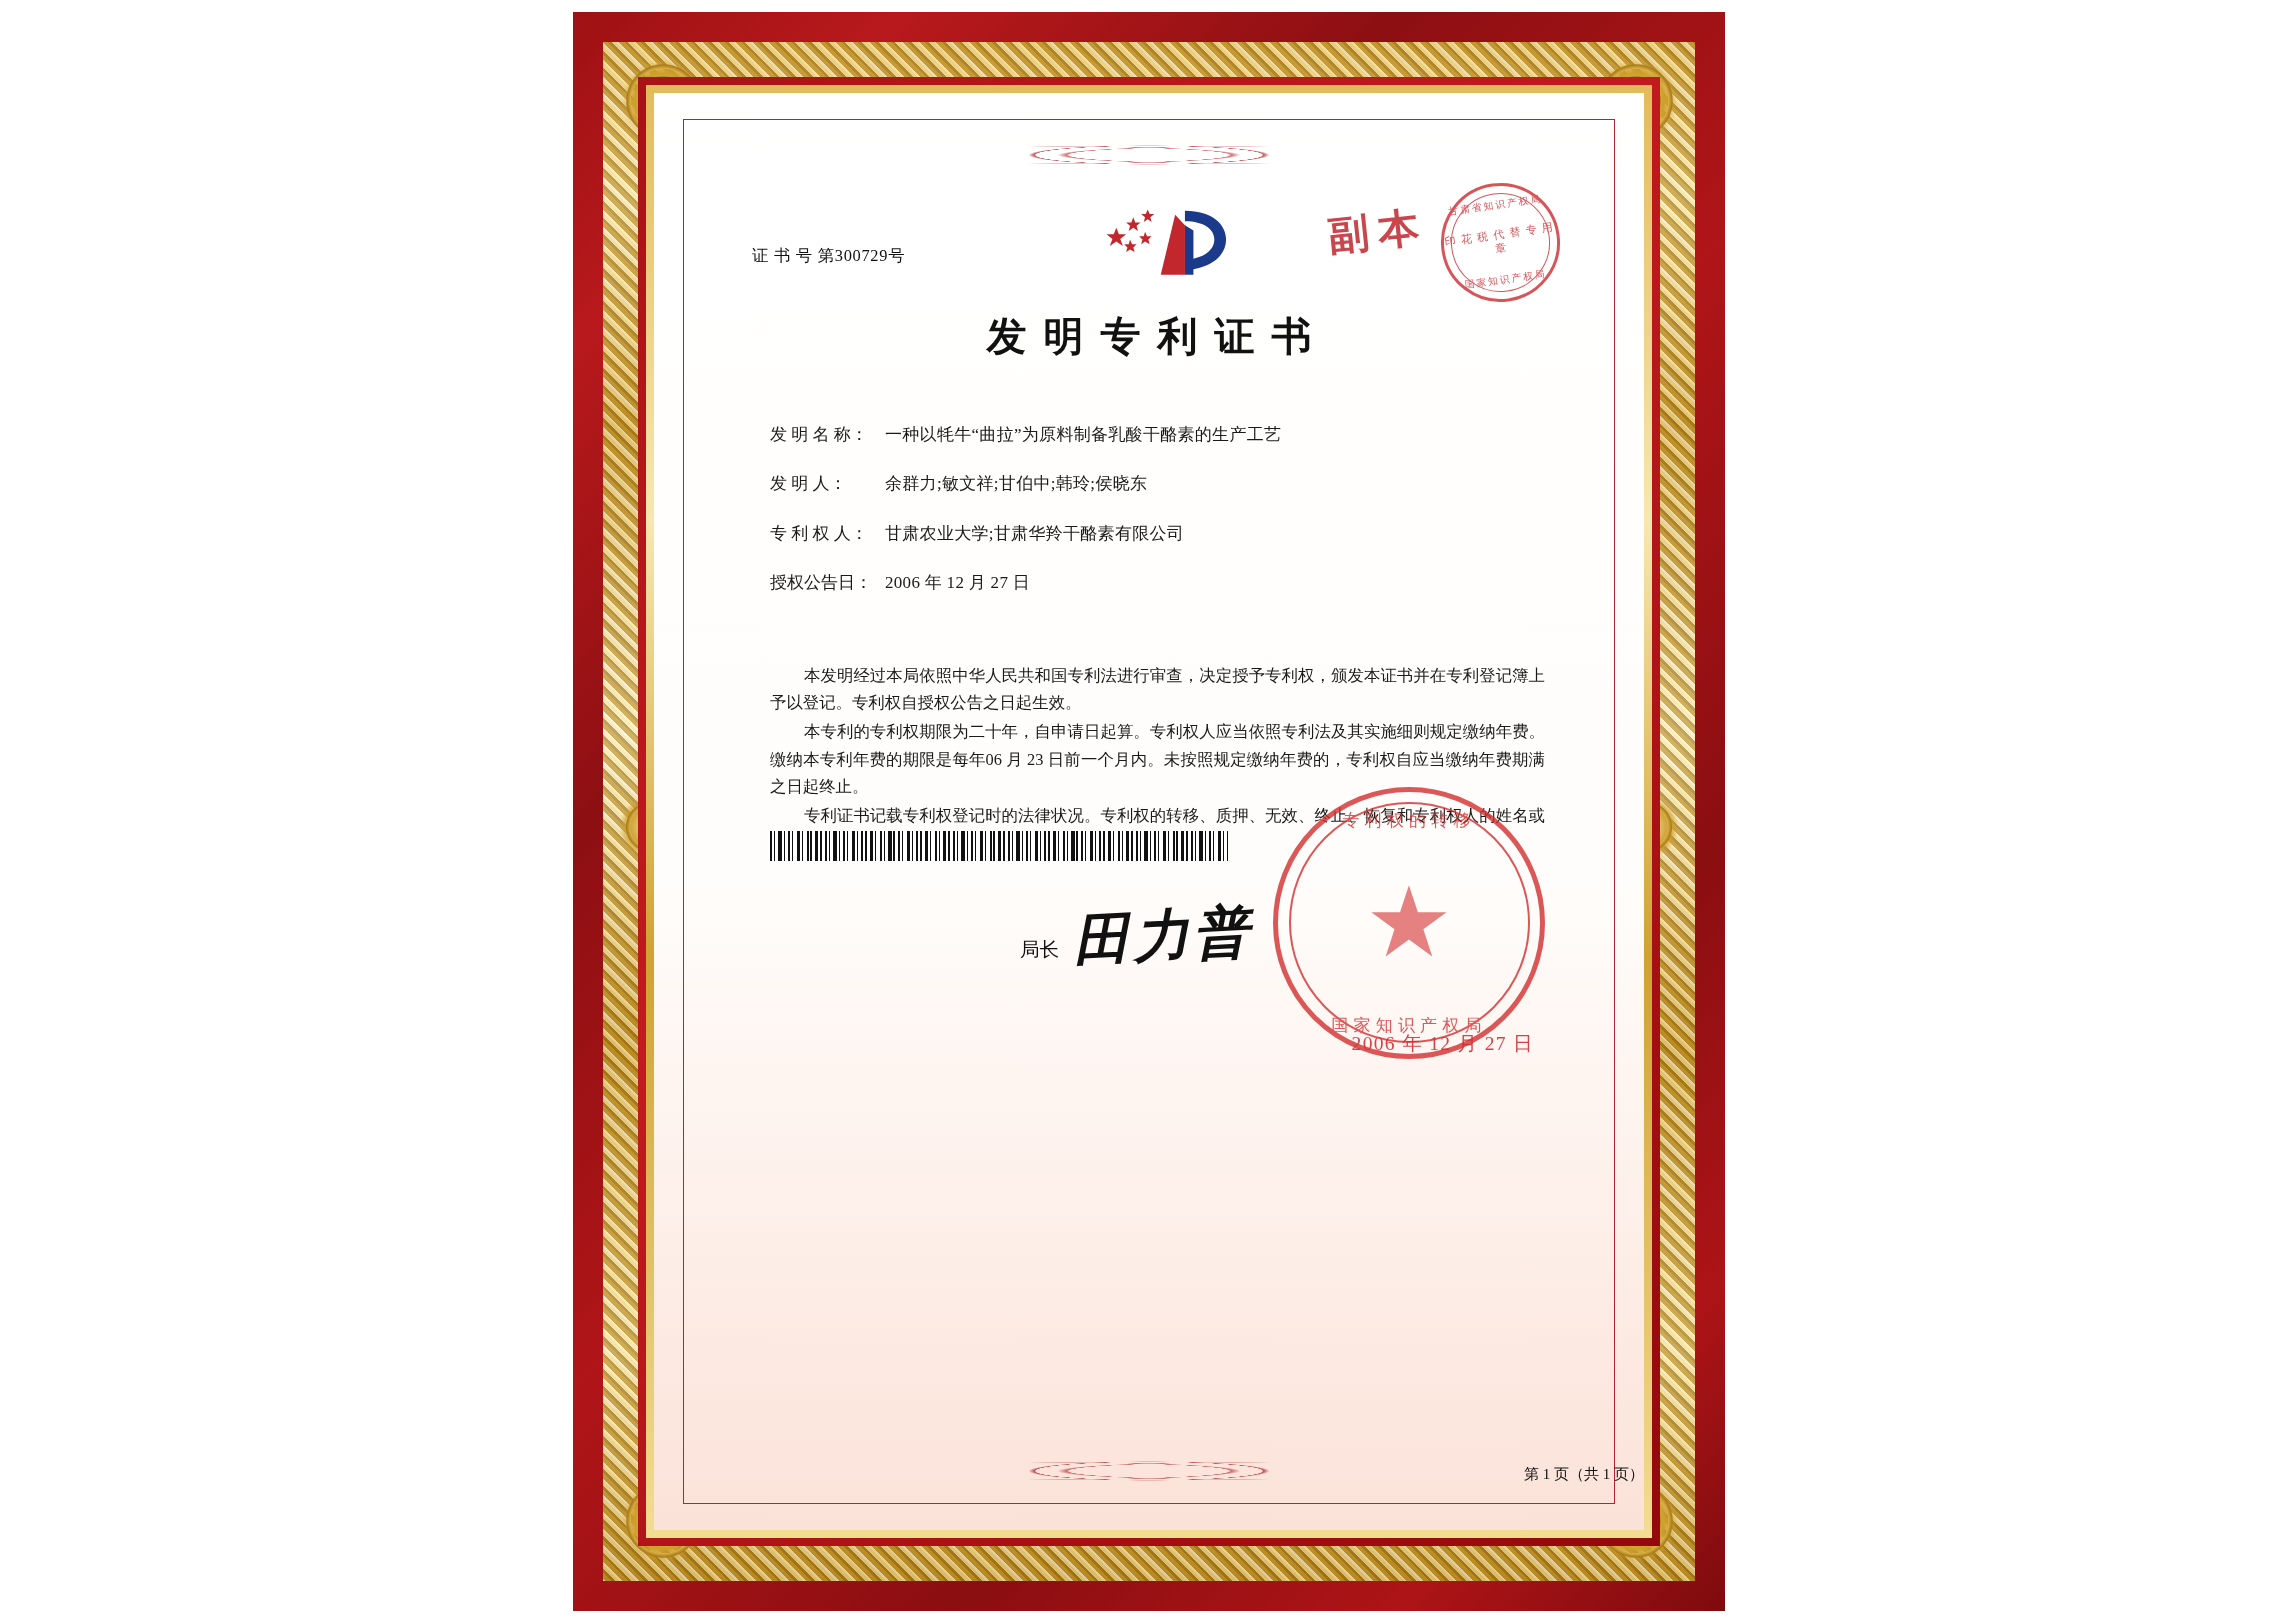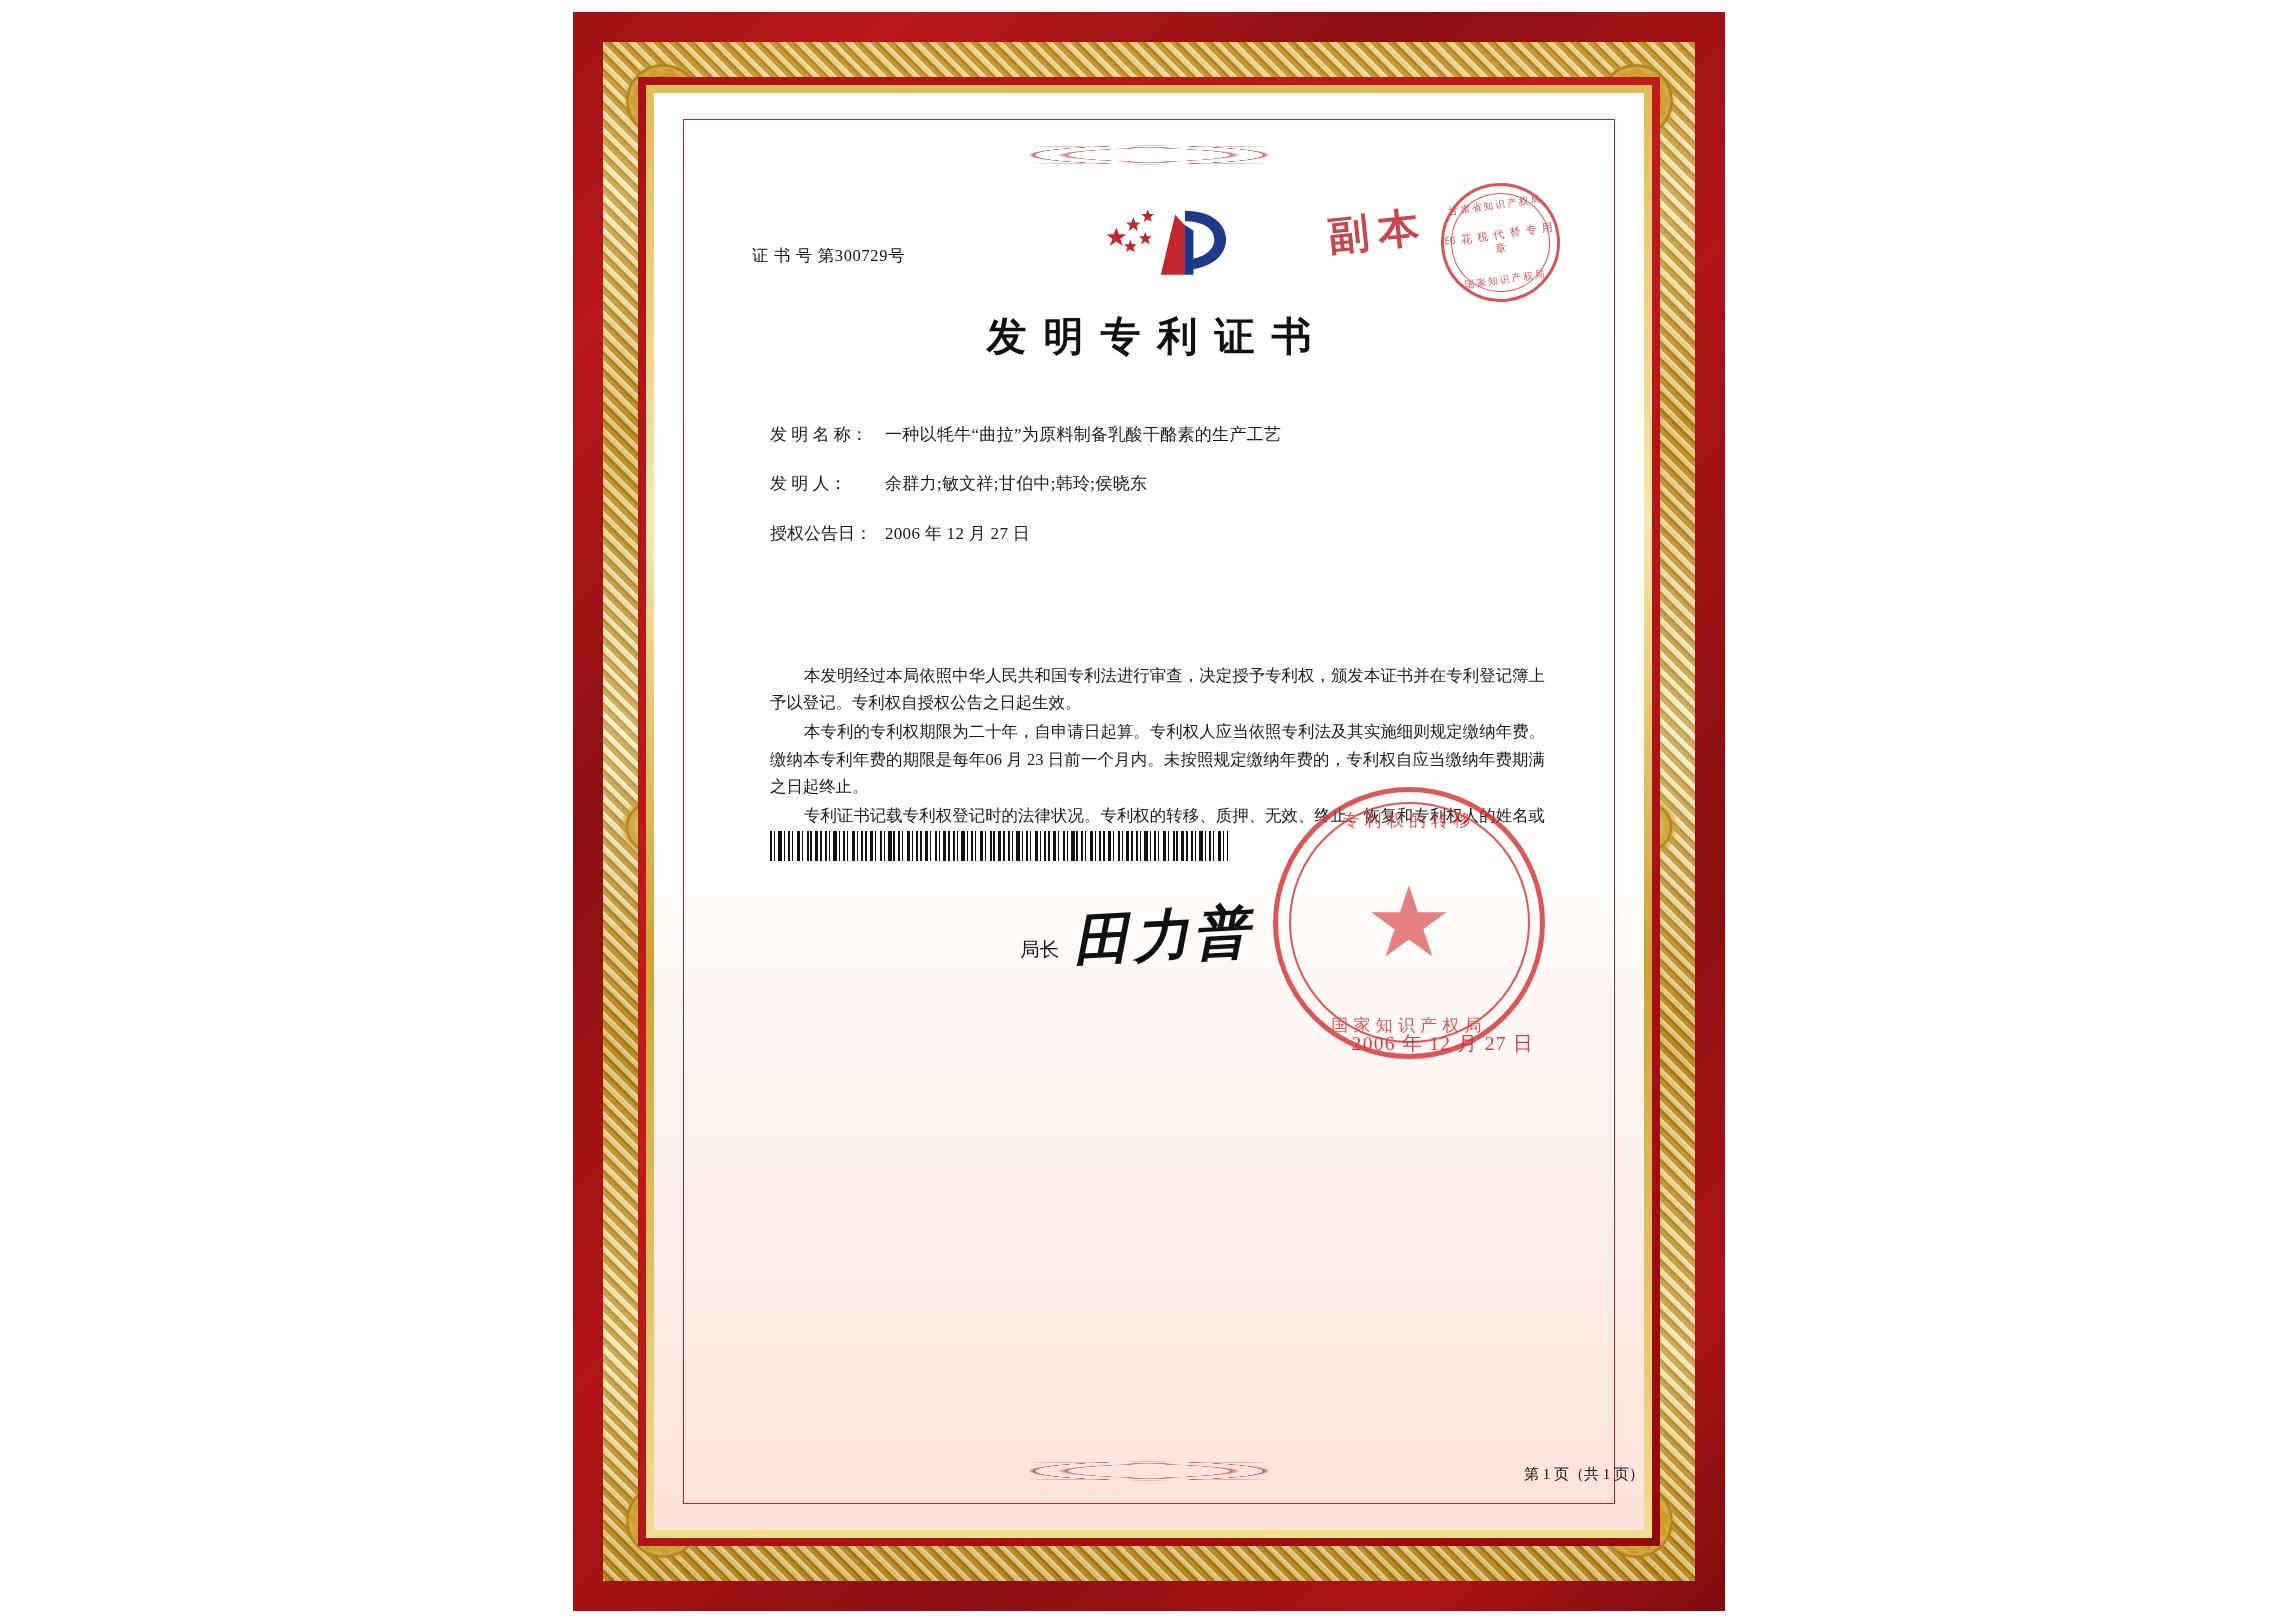--- a/index.html
+++ b/index.html
@@ -231,20 +231,24 @@
         <div class="fields">
           <div class="frow">
             <div class="flabel">发 明 名 称：</div>
             <div class="fvalue">一种以牦牛“曲拉”为原料制备乳酸干酪素的生产工艺</div>
           </div>
           <div class="frow">
             <div class="flabel">发 明 人：</div>
             <div class="fvalue">余群力;敏文祥;甘伯中;韩玲;侯晓东</div>
           </div>
           <div class="frow">
+            <div class="flabel">专 利 权 人：</div>
+            <div class="fvalue">甘肃农业大学;甘肃华羚干酪素有限公司</div>
+          </div>
+          <div class="frow">
             <div class="flabel">授权公告日：</div>
             <div class="fvalue">2006 年 12 月 27 日</div>
           </div>
         </div>
 
         <div class="para">
           <p>本发明经过本局依照中华人民共和国专利法进行审查，决定授予专利权，颁发本证书并在专利登记簿上予以登记。专利权自授权公告之日起生效。</p>
           <p>本专利的专利权期限为二十年，自申请日起算。专利权人应当依照专利法及其实施细则规定缴纳年费。缴纳本专利年费的期限是每年06 月 23 日前一个月内。未按照规定缴纳年费的，专利权自应当缴纳年费期满之日起终止。</p>
           <p>专利证书记载专利权登记时的法律状况。专利权的转移、质押、无效、终止、恢复和专利权人的姓名或名称、国籍、地址变更等事项记载在专利登记簿上。</p>
         </div>

